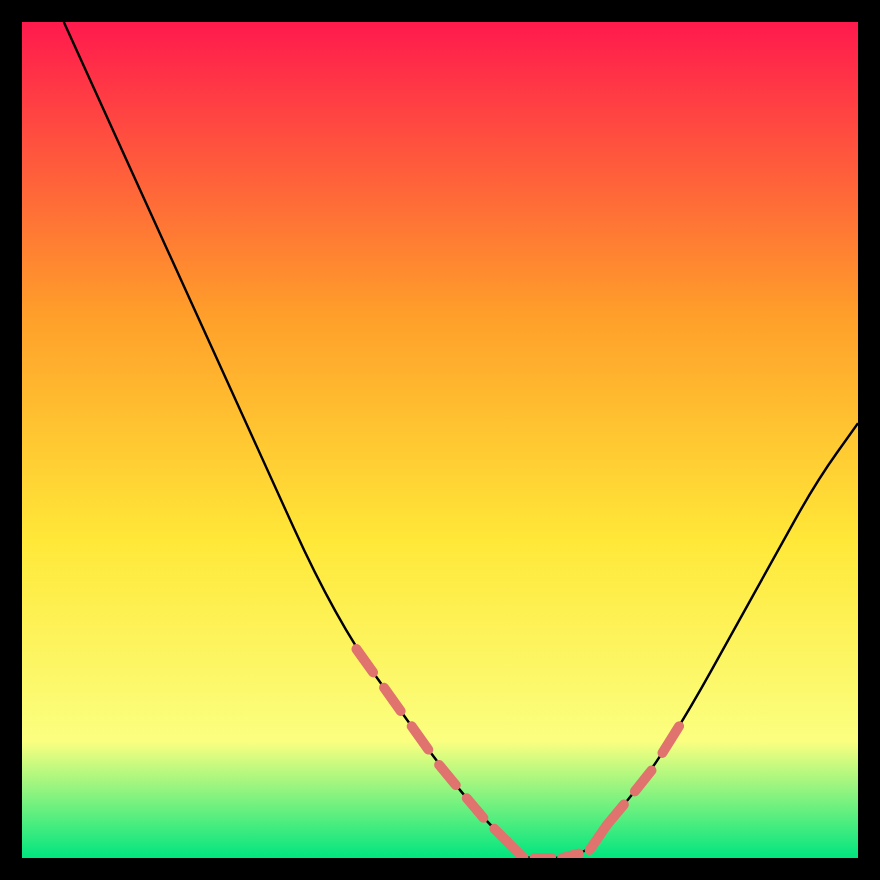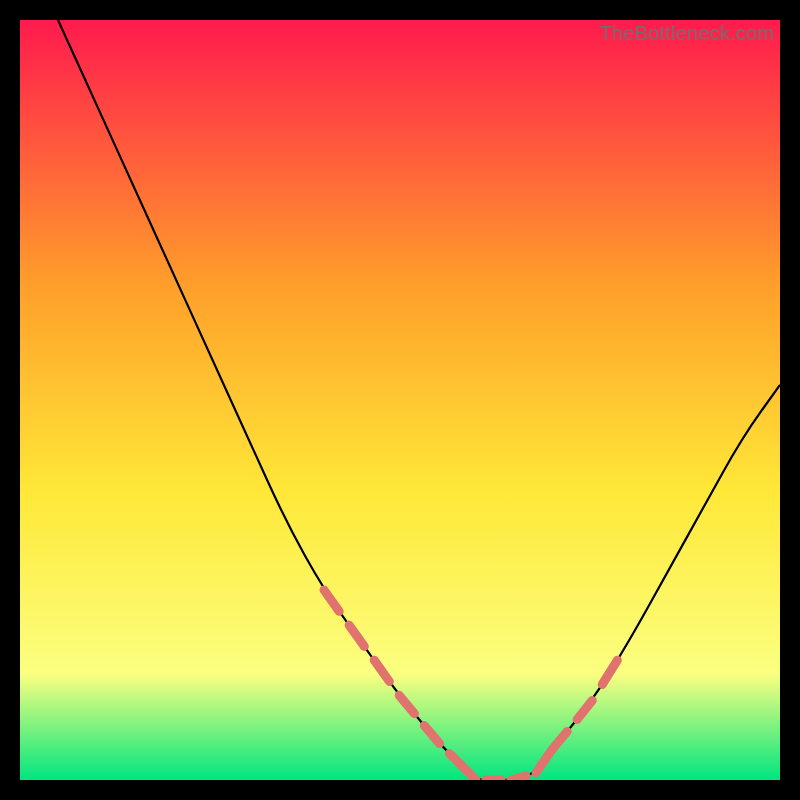--- a/index.html
+++ b/index.html
@@ -66,14 +66,13 @@
         <line x1="491.0" y1="760.0" x2="506.2" y2="755.9" stroke="#e0736d" stroke-width="9" stroke-linecap="round"></line>
         <line x1="516.0" y1="752.7" x2="531.2" y2="730.7" stroke="#e0736d" stroke-width="9" stroke-linecap="round"></line>
       </g>
     <g id="dash-right">
         <line x1="532.0" y1="729.6" x2="547.2" y2="711.4" stroke="#e0736d" stroke-width="9" stroke-linecap="round"></line>
         <line x1="557.1" y1="699.5" x2="572.3" y2="680.4" stroke="#e0736d" stroke-width="9" stroke-linecap="round"></line>
         <line x1="582.2" y1="664.5" x2="597.4" y2="640.2" stroke="#e0736d" stroke-width="9" stroke-linecap="round"></line>
       </g>
   </svg>
 
-  <div class="watermark">TheBottleneck.com</div>
 </div>
 
 </body></html>

